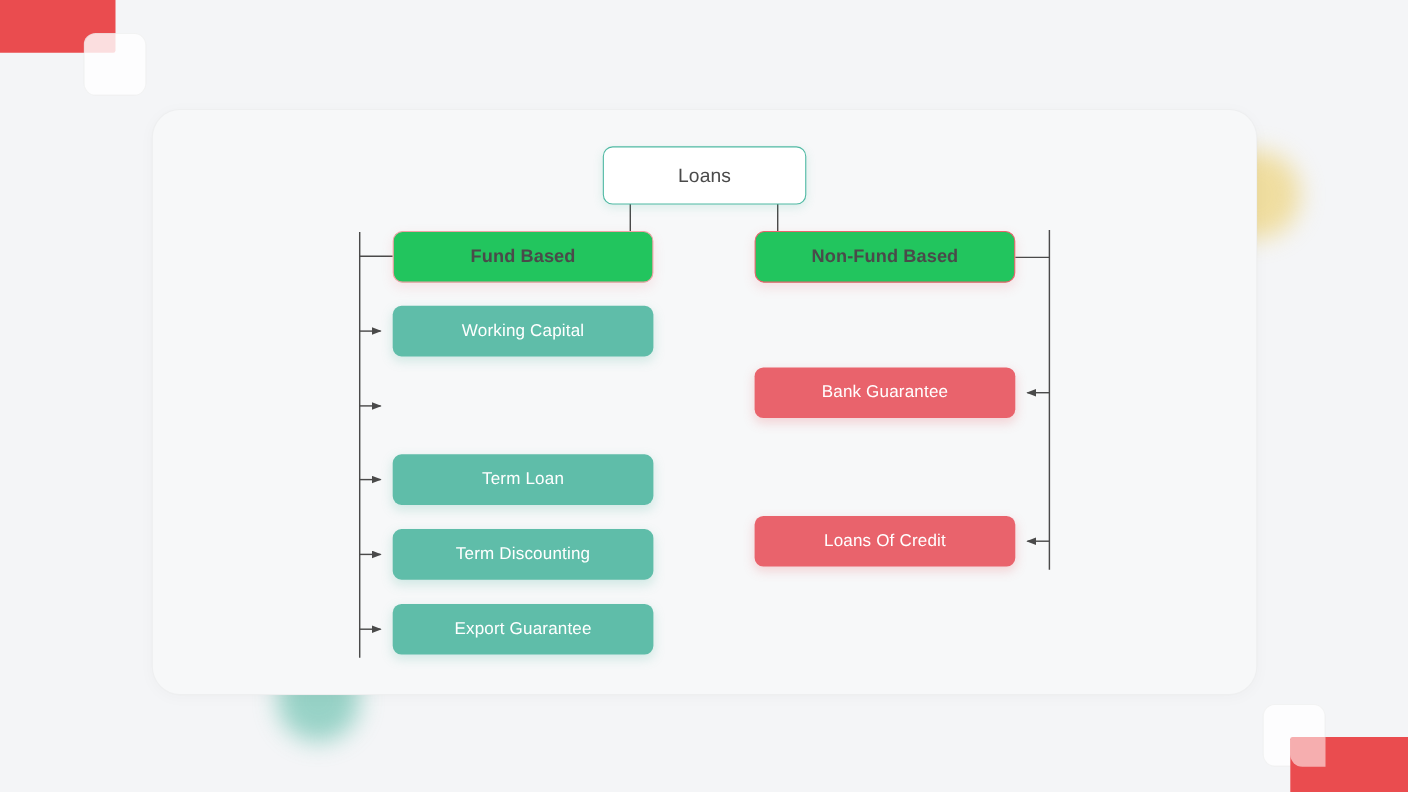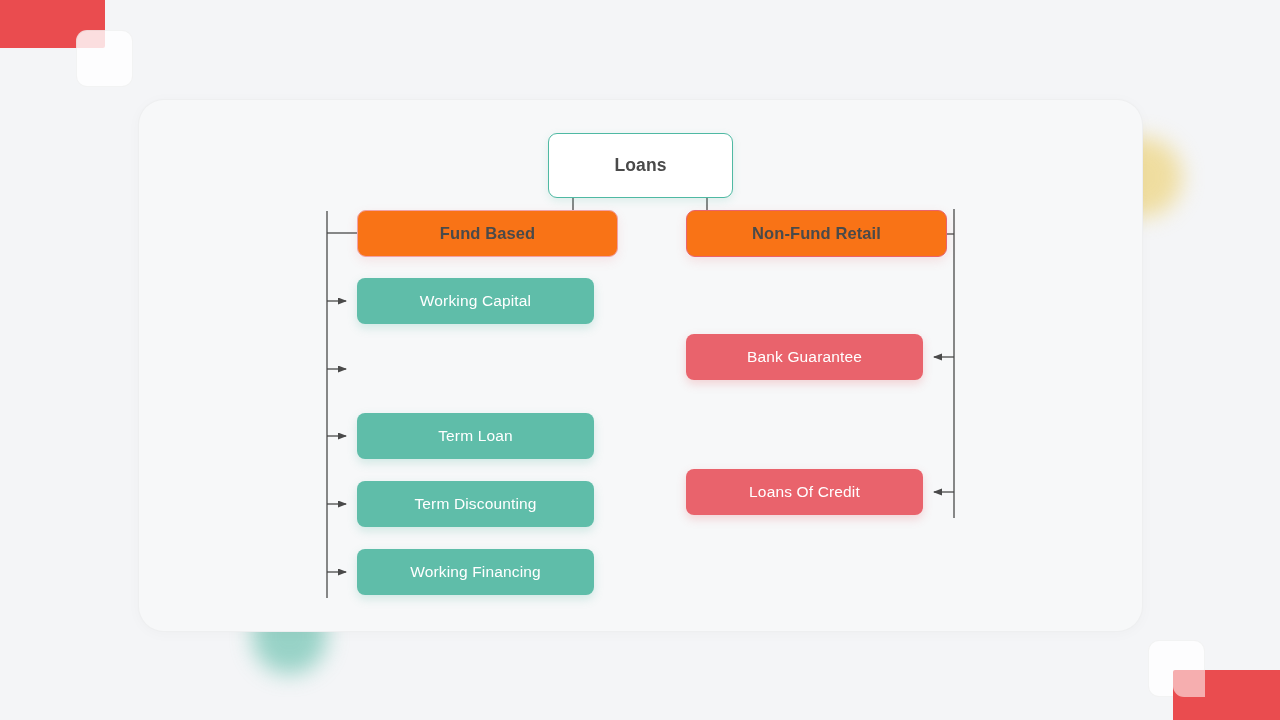--- a/index.html
+++ b/index.html
@@ -98,34 +98,34 @@
     position: absolute;
     box-sizing: border-box;
     display: flex;
     align-items: center;
     justify-content: center;
     text-align: center;
   }
 
   .node-root {
     left: 548px; top: 133px;
-    width: 185px; height: 65px;
+    width: 185px; height: 53px;
     background: #ffffff;
     border: 1.6px solid #4fb9a3;
     border-radius: 9px;
     color: #4a4a4a;
     font-size: 17.5px;
-    font-weight: bold;
+    font-weight: normal;
     letter-spacing: 0.1px;
     box-shadow: 0 3px 9px rgba(79,185,163,0.16);
   }
 
   .node-cat {
-    width: 261px; height: 47px;
-    background: #f97316;
+    width: 237px; height: 47px;
+    background: #22c55e;
     border-radius: 9px;
     color: #4a4a4a;
     font-size: 16.5px;
     font-weight: bold;
     letter-spacing: 0.1px;
   }
   .node-cat-fund {
     left: 357px; top: 210px;
     border: 1.4px solid #f0a1a6;
     box-shadow: 0 4px 11px rgba(233,99,108,0.13);
@@ -197,23 +197,23 @@
       <line x1="954" y1="234" x2="923" y2="234"></line>
       <line x1="954" y1="357" x2="934" y2="357" marker-end="url(#arrow-left)"></line>
       <line x1="954" y1="492" x2="934" y2="492" marker-end="url(#arrow-left)"></line>
     </g>
   </svg>
 
   <div class="node node-root">Loans</div>
 
   <div class="node node-cat node-cat-fund">Fund Based</div>
 
-  <div class="node node-cat node-cat-nonfund">Non-Fund Retail</div>
+  <div class="node node-cat node-cat-nonfund">Non-Fund Based</div>
 
   <div class="node node-leaf leaf-teal" style="top:278px;">Working Capital</div>
   <div class="node node-leaf leaf-teal" style="top:413px;">Term Loan</div>
   <div class="node node-leaf leaf-teal" style="top:481px;">Term Discounting</div>
-  <div class="node node-leaf leaf-teal" style="top:549px;">Working Financing</div>
+  <div class="node node-leaf leaf-teal" style="top:549px;">Export Guarantee</div>
 
   <div class="node node-leaf leaf-red" style="top:334px;">Bank Guarantee</div>
   <div class="node node-leaf leaf-red" style="top:469px;">Loans Of Credit</div>
 
 </div>
 
 </body></html>

